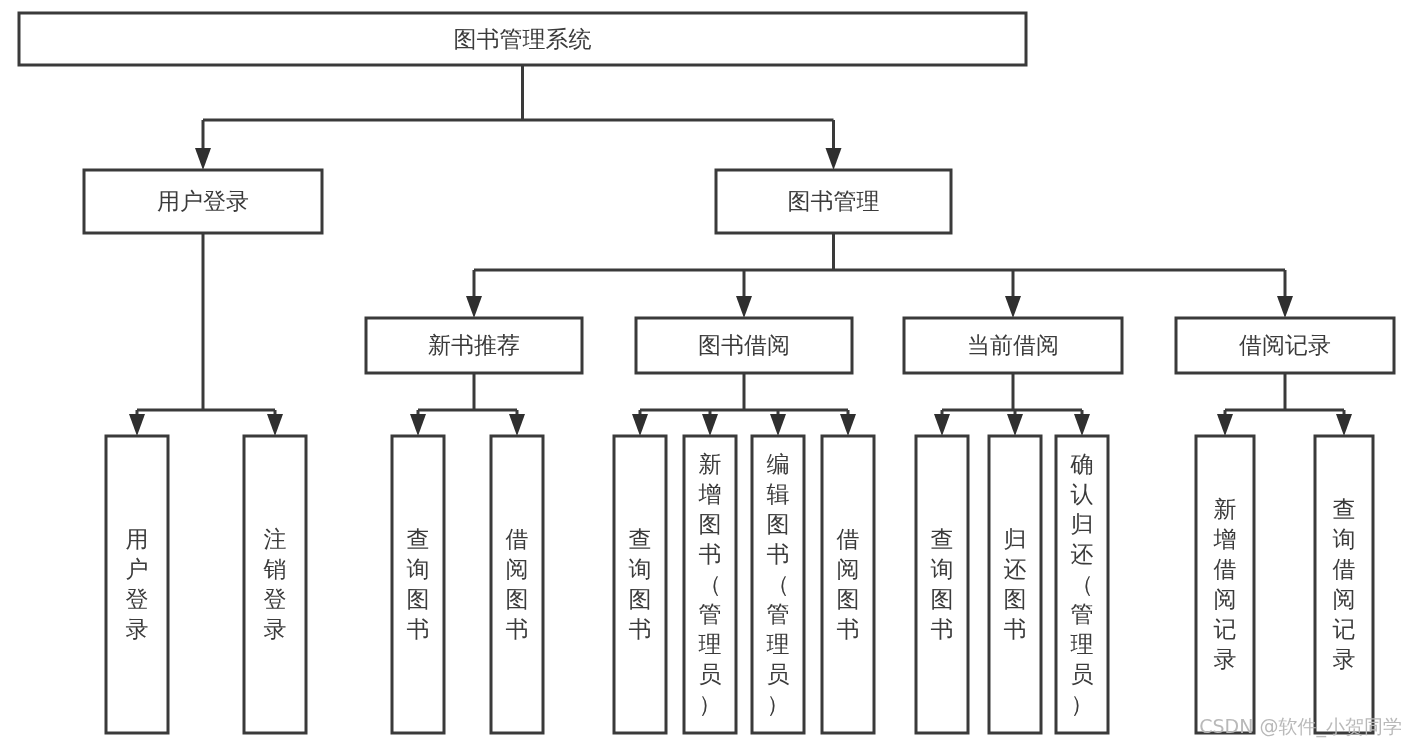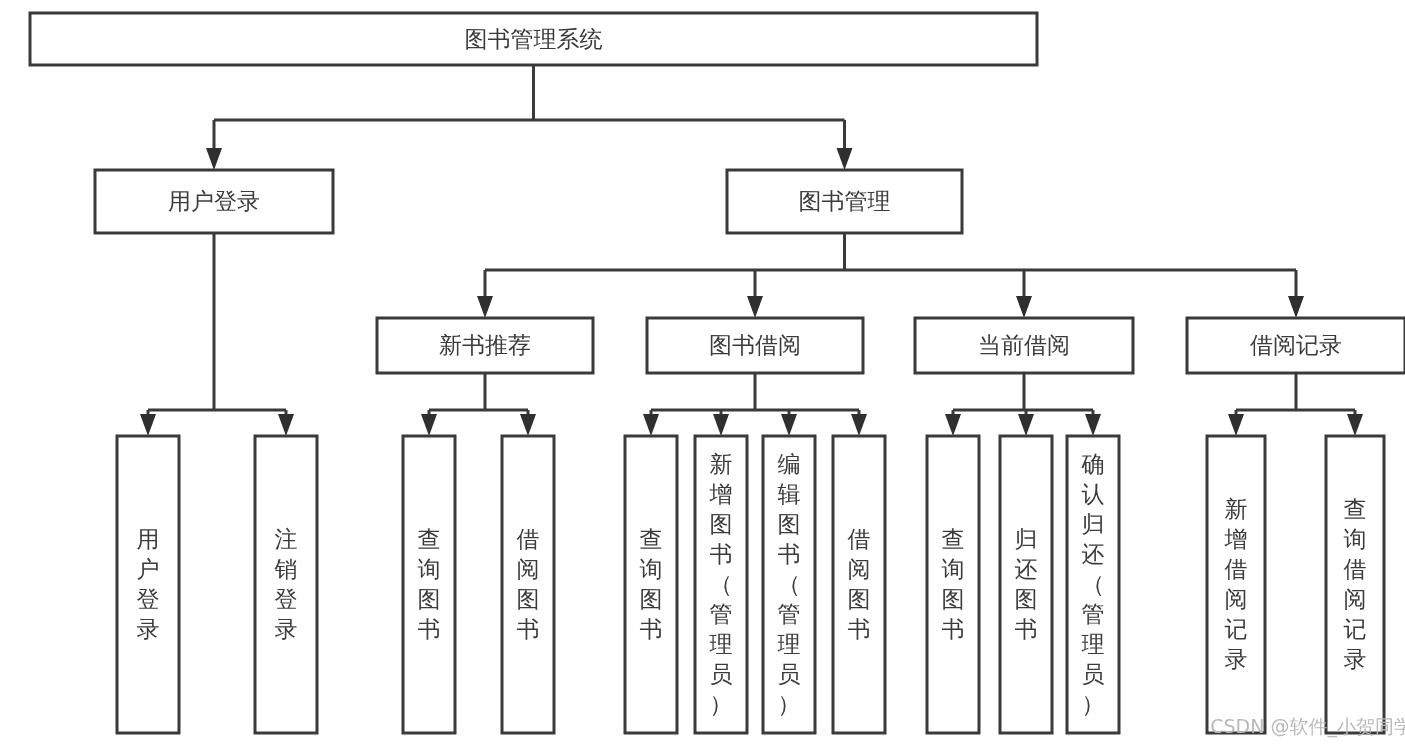--- a/index.html
+++ b/index.html
@@ -4,21 +4,21 @@
 <title>图书管理系统 功能结构图</title>
 <style>
   html,body{margin:0;padding:0;}
   body{
     width:1405px;height:747px;
     background:#ffffff;
     font-family:"DejaVu Sans","Liberation Sans",sans-serif;
     overflow:hidden;
     position:relative;
   }
-  #diagram-root{position:absolute;left:15px;top:0;width:1367px;height:747px;}
+  #diagram-root{position:absolute;left:4px;top:0;width:1367px;height:747px;}
   svg.diagram{display:block;width:1405px;height:747px;}
 
   .node-box{
     fill:#ffffff;
     stroke:#3a3a3a;
     stroke-width:3;
   }
   .connector{
     stroke:#3a3a3a;
     stroke-width:3;

